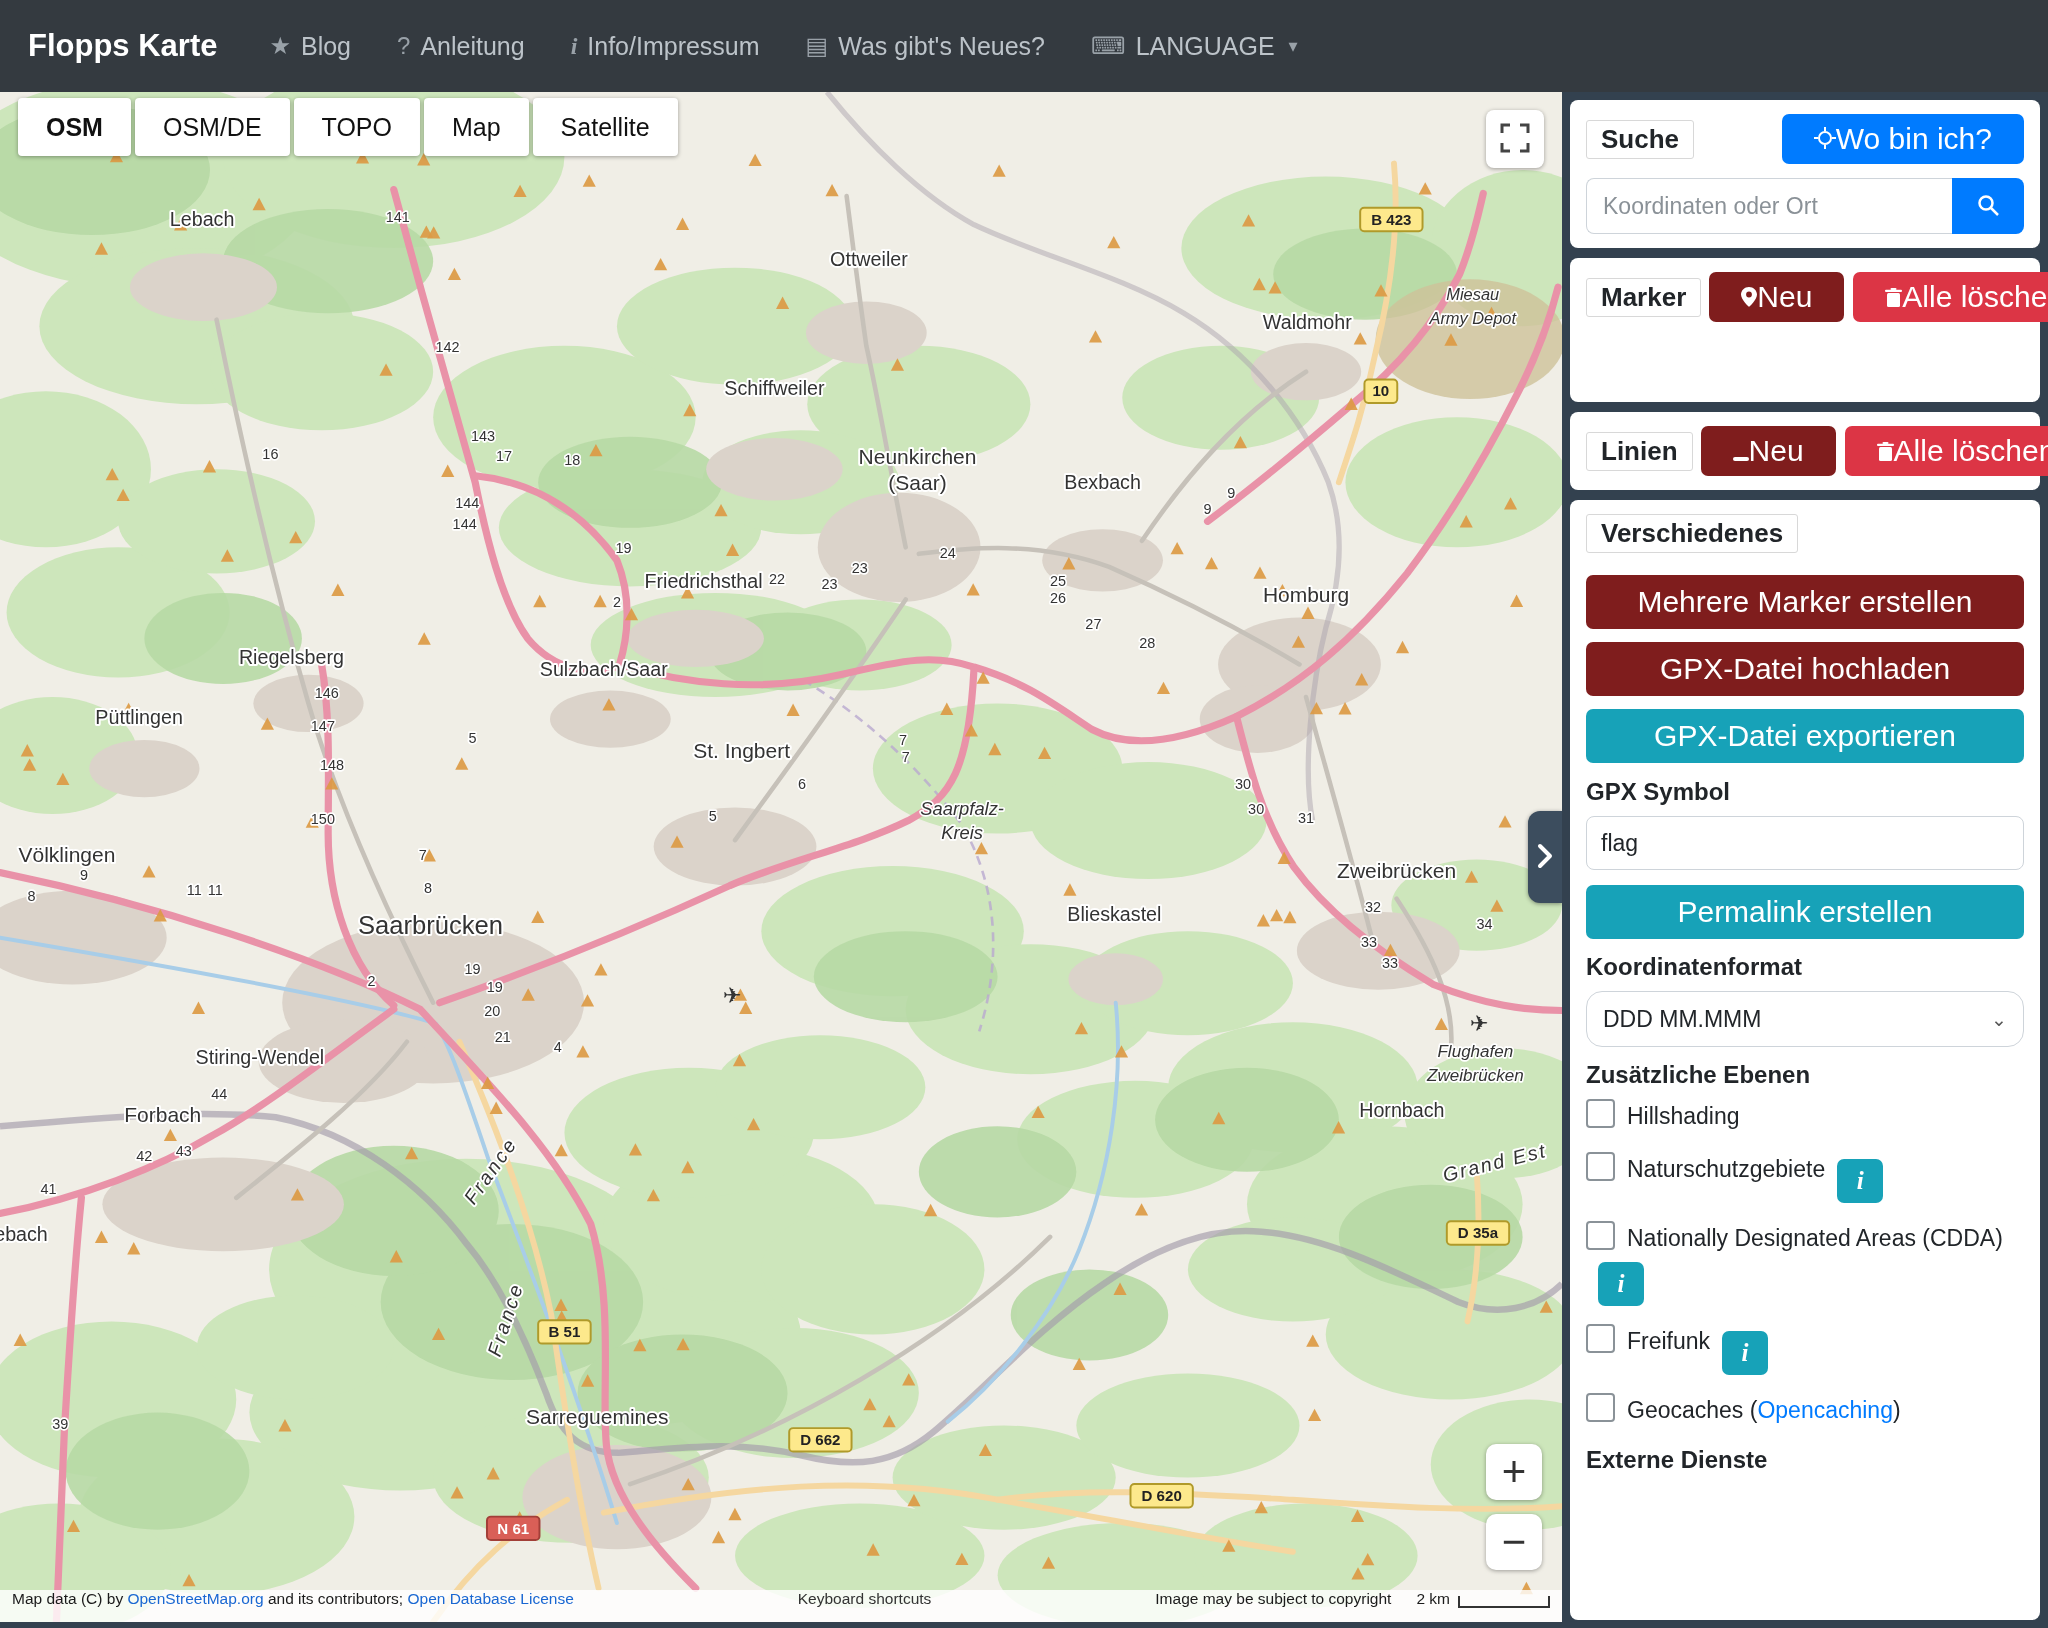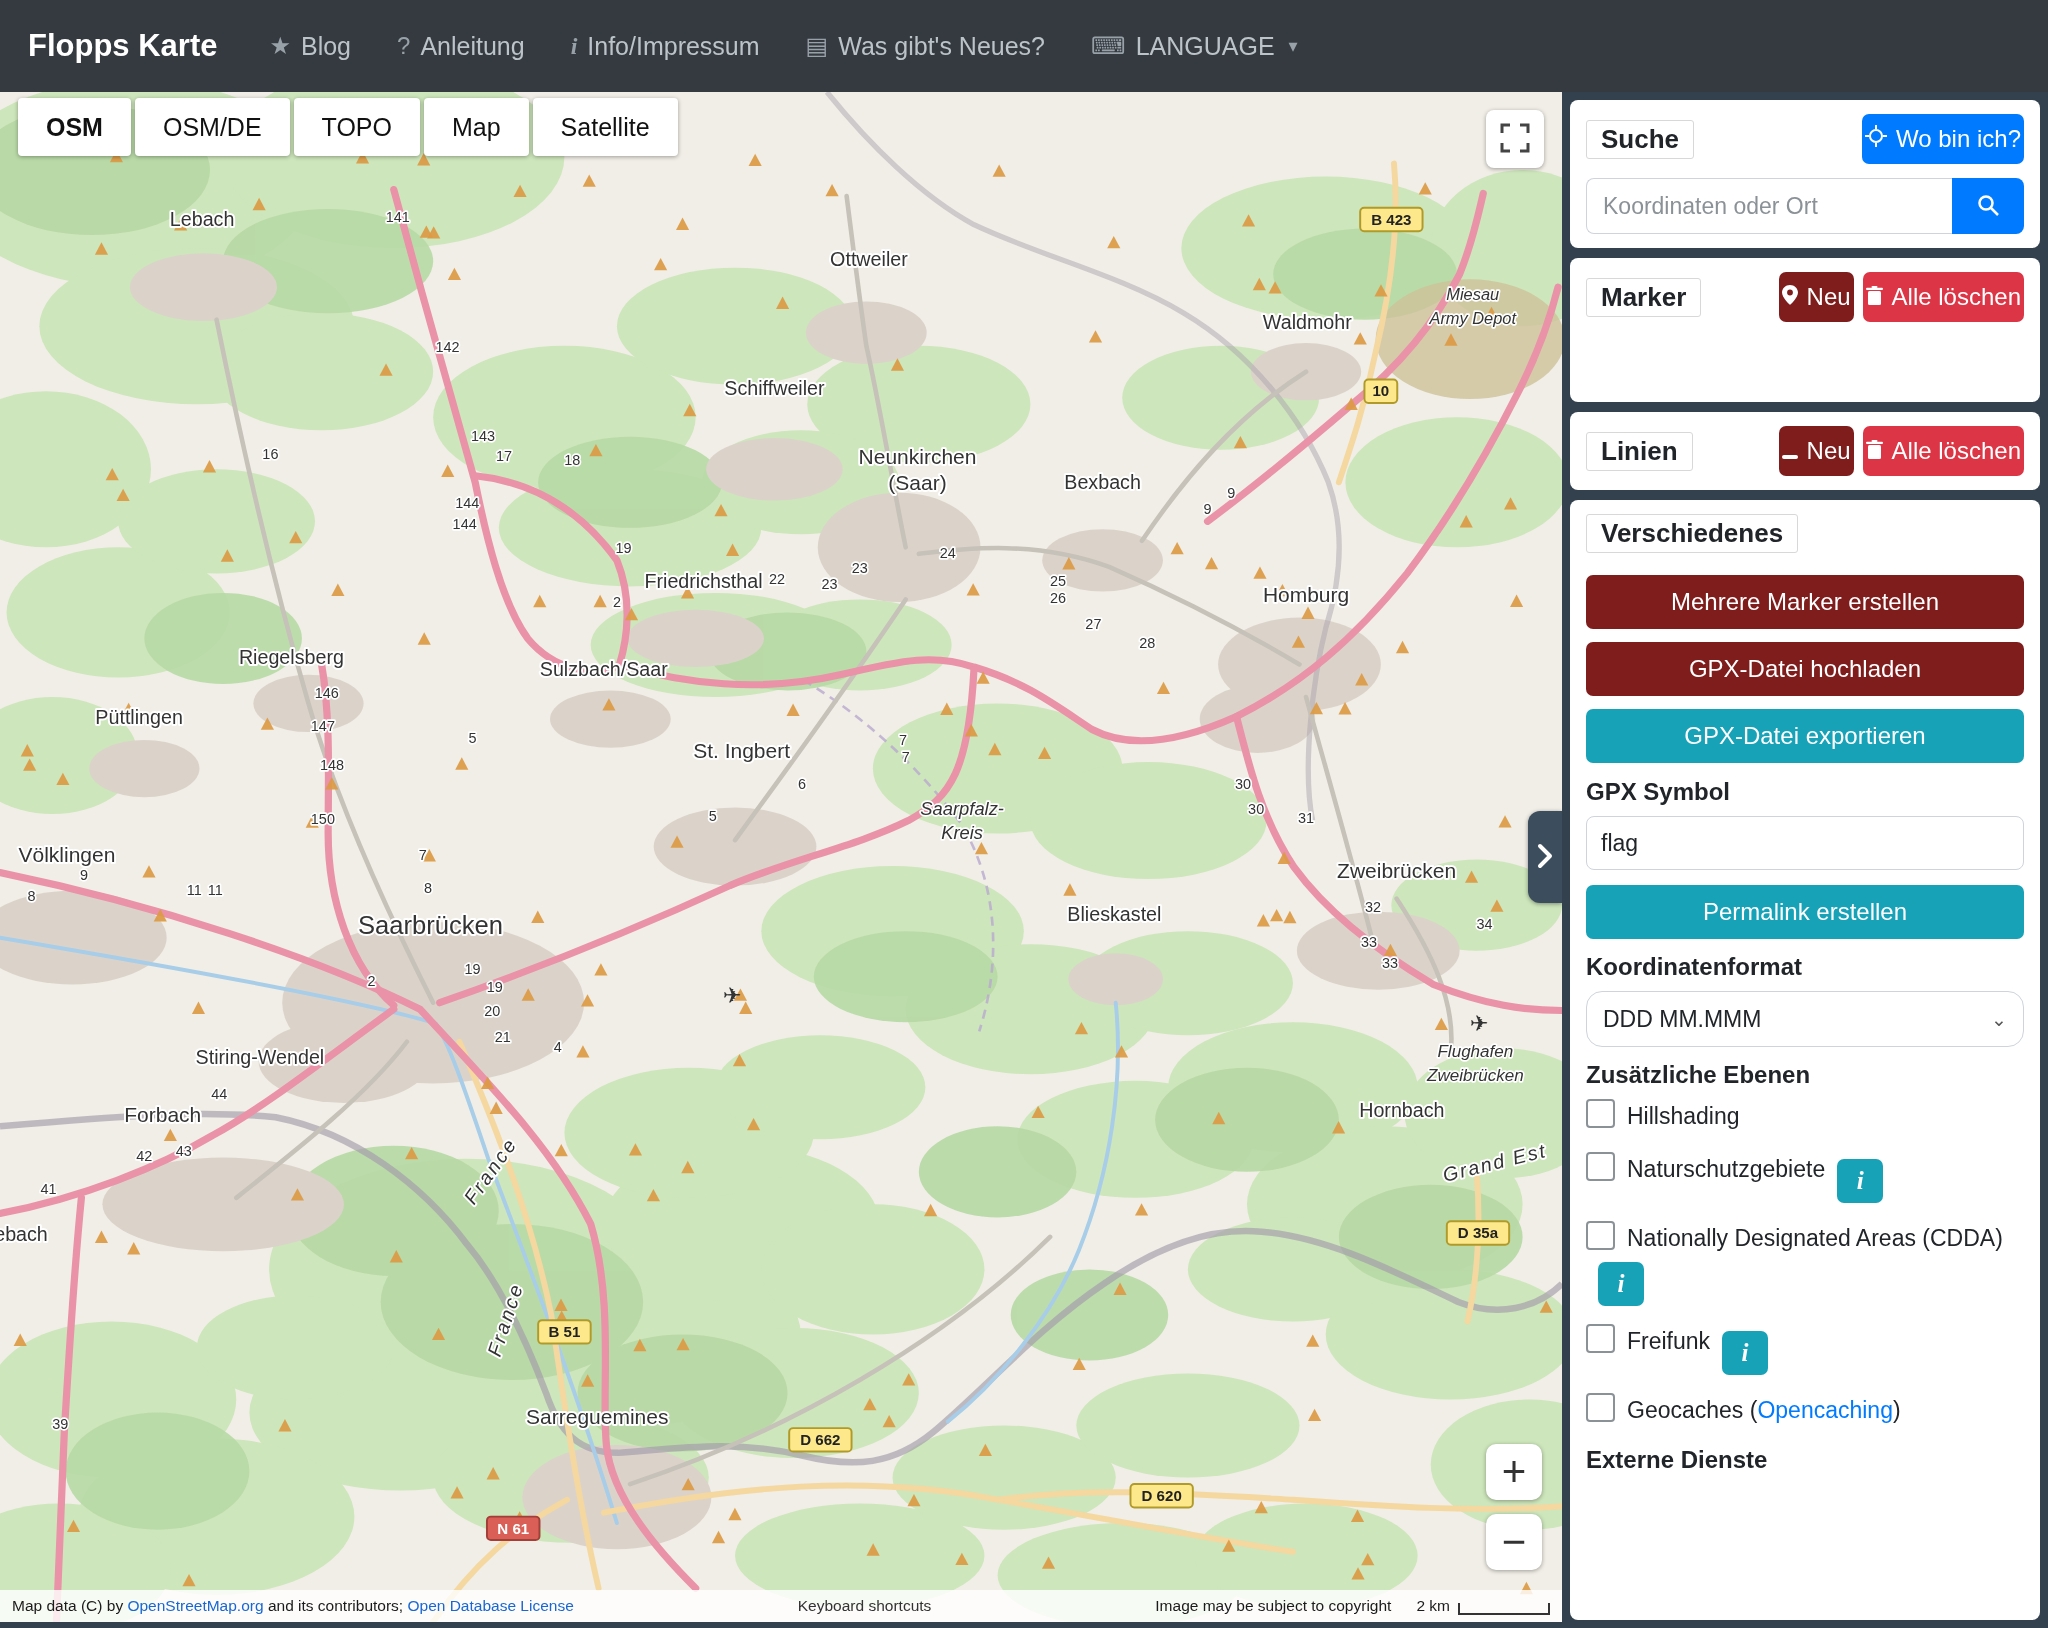--- a/index.html
+++ b/index.html
@@ -44,34 +44,34 @@
   .layer-btn.active{font-weight:700;}
   .fs-btn{position:absolute;top:18px;right:18px;width:58px;height:58px;background:#fff;border:none;border-radius:8px;
           box-shadow:0 1px 4px rgba(0,0,0,.35);cursor:pointer;display:flex;align-items:center;justify-content:center;z-index:5;}
   .panel-toggle{position:absolute;right:0;top:50%;transform:translateY(-50%);width:34px;height:92px;background:#3c4d5e;
                 border:none;border-radius:12px 0 0 12px;cursor:pointer;display:flex;align-items:center;justify-content:center;
                 box-shadow:0 1px 4px rgba(0,0,0,.4);z-index:5;}
   .zoom-box{position:absolute;right:20px;bottom:52px;display:flex;flex-direction:column;gap:14px;z-index:5;}
   .zoom-btn{width:56px;height:56px;background:#fff;border:none;border-radius:10px;font-size:42px;color:#333;
             box-shadow:0 1px 4px rgba(0,0,0,.35);cursor:pointer;line-height:1;font-family:inherit;}
   .attr-bar{position:absolute;left:0;right:0;bottom:0;height:32px;background:rgba(255,255,255,.82);
-            display:flex;align-items:center;justify-content:space-between;padding:0 12px;font-size:15.5px;color:#1b1b1b;z-index:4;}
+            display:flex;align-items:flex-start;justify-content:space-between;padding:0 12px;font-size:15.5px;color:#1b1b1b;z-index:4;}
   .attr-bar a{color:#1967d2;text-decoration:none;cursor:pointer;}
   .attr-mid{color:#333;}
   .attr-right{display:flex;align-items:center;gap:25px;}
   .scale-wrap{display:flex;align-items:flex-end;gap:8px;}
   .scale-bar{display:inline-block;width:88px;height:10px;border-left:2px solid #333;border-right:2px solid #333;border-bottom:2px solid #333;}
   
   .sidebar{width:486px;height:1536px;background:#33414f;box-sizing:border-box;padding:8px;display:flex;flex-direction:column;gap:10px;overflow:hidden;}
   .card{background:#fff;border-radius:8px;padding:14px 16px;box-sizing:border-box;}
   .card.grow{flex:1;}
   .card-head{display:flex;align-items:center;justify-content:space-between;gap:8px;}
   .legend{display:inline-block;font-size:26px;font-weight:700;color:#212529;border:1px solid #d8d8d8;border-radius:3px;padding:3px 14px;}
-  .btn{border:none;border-radius:7px;color:#fff;font-size:24px;font-family:inherit;display:inline-flex;align-items:center;
-       justify-content:center;gap:9px;padding:0 3px;height:50px;cursor:pointer;white-space:nowrap;}
+  .btn{border:none;border-radius:7px;color:#fff;font-size:30px;font-family:inherit;display:inline-flex;align-items:center;
+       justify-content:center;padding:0 32px;height:50px;cursor:pointer;white-space:nowrap;}
   .btn.blue{background:#007bff;}  .btn.green{background:#7f1d1d;}
   .btn.red{background:#dc3545;}   .btn.teal{background:#17a2b8;}
   .btn.block{width:100%;height:54px;margin-bottom:13px;}
   .btn-row{display:flex;gap:9px;}
   .search-row{display:flex;margin-top:14px;}
   .search-input{flex:1;height:56px;border:1px solid #ced4da;border-right:none;border-radius:8px 0 0 8px;padding:0 16px;
                 font-size:23px;font-family:inherit;color:#1d4ed8;box-sizing:border-box;outline:none;}
   .search-input::placeholder{color:#8a9197;}
   .search-go{width:72px;border:none;border-radius:0 8px 8px 0;background:#007bff;cursor:pointer;display:flex;align-items:center;justify-content:center;}
   .spacer-list{height:66px;}

